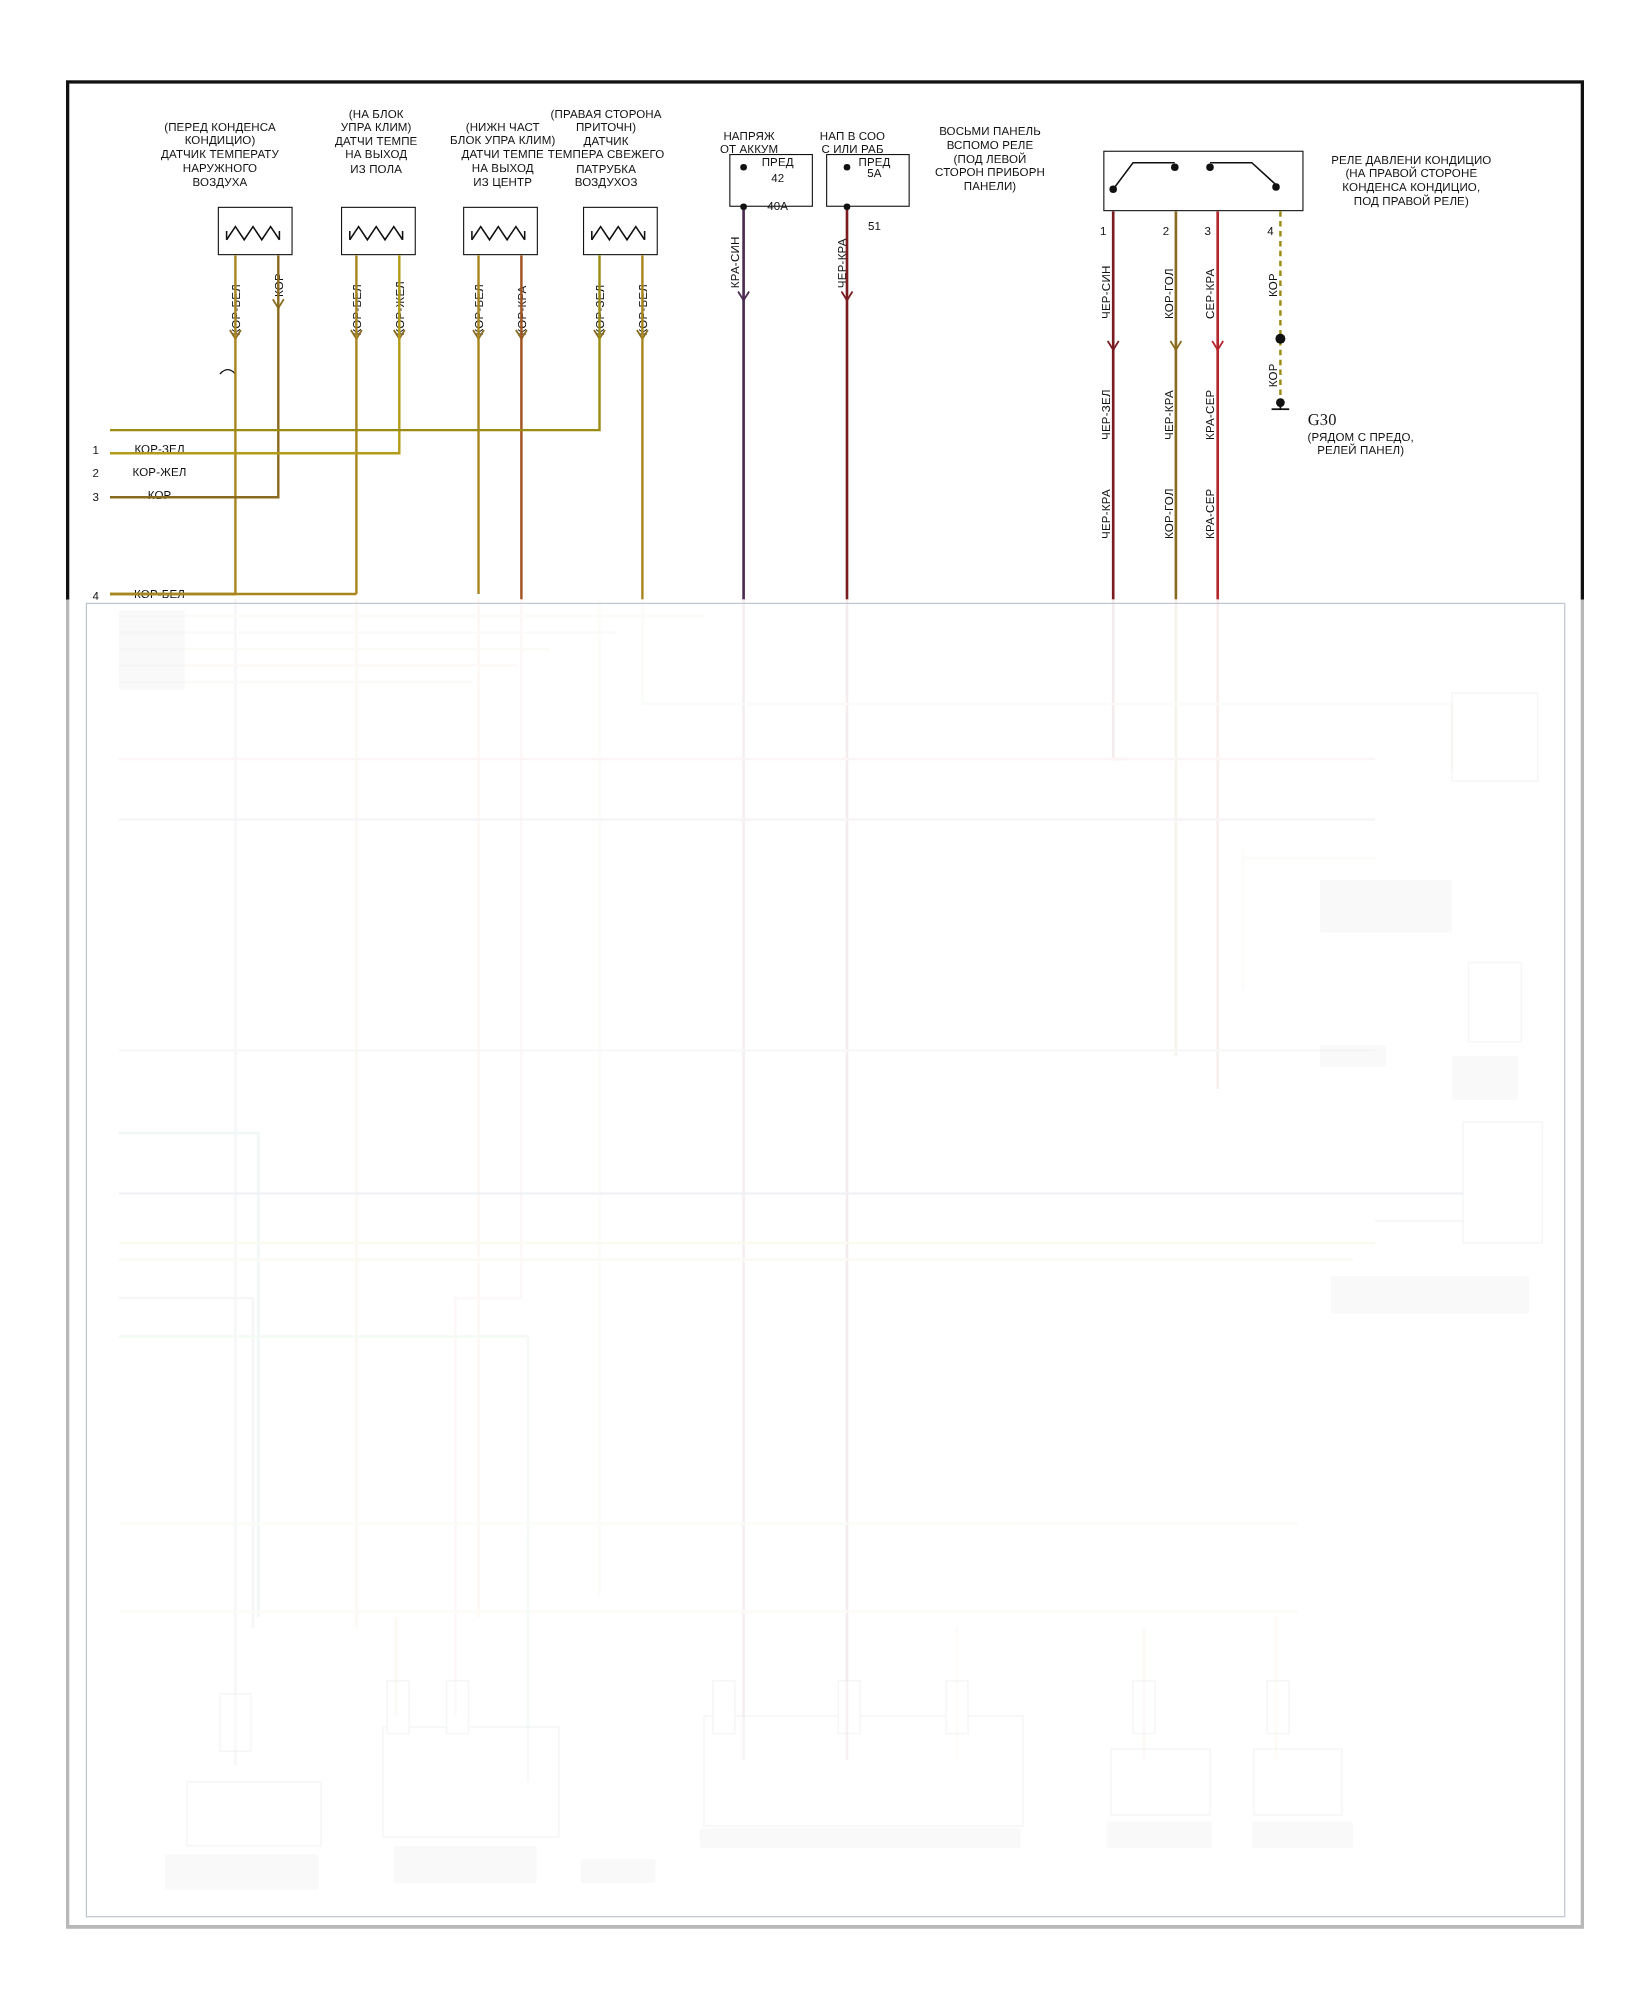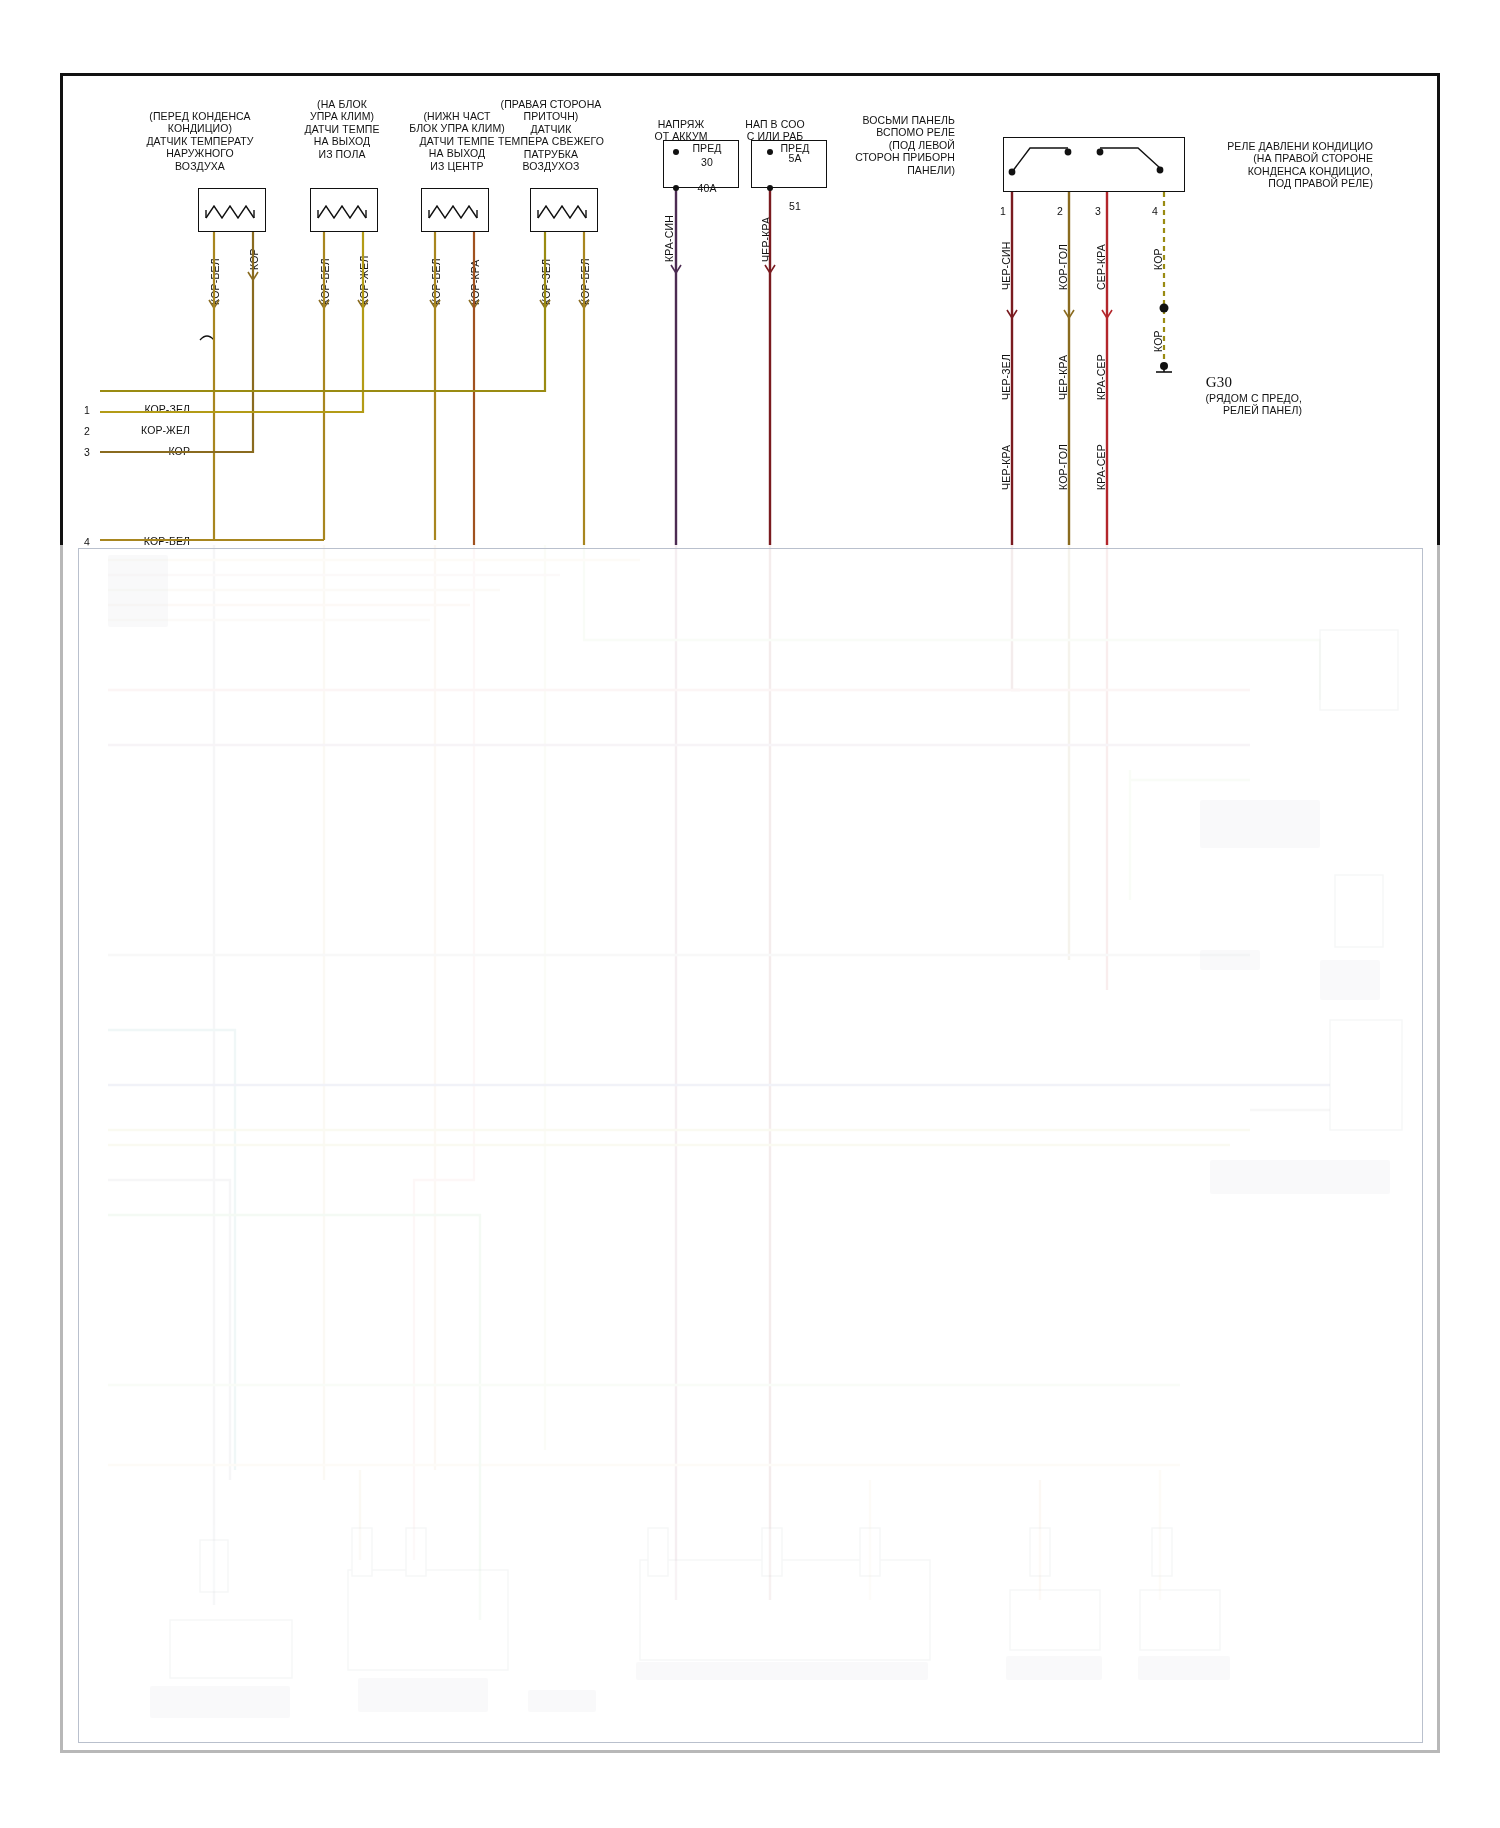--- a/index.html
+++ b/index.html
@@ -42,21 +42,21 @@
   
   .lbl {
     position: absolute;
     font-size: 10.5px;
     line-height: 12.4px;
     color: #111;
     white-space: pre-line;
     letter-spacing: 0.1px;
   }
   .lbl.c { text-align: center; }
-  .lbl.l { text-align: right; }
+  .lbl.l { text-align: center; }
   .vlbl {
     position: absolute;
     font-size: 10.5px;
     color: #111;
     white-space: nowrap;
     transform-origin: 0 0;
     transform: rotate(-90deg);
     letter-spacing: 0.2px;
   }
   .pin-num {
@@ -137,21 +137,21 @@
 ПАТРУБКА
 ВОЗДУХОЗ</div>
   <div class="sensor-box" style="left:530px; top:188px;"></div>
   <div class="vlbl" style="left:540px; top:305px;">КОР-ЗЕЛ</div>
   <div class="vlbl" style="left:579px; top:305px;">КОР-БЕЛ</div>
 
   <div class="lbl c" style="left:645px; top:118px; width:72px;">НАПРЯЖ
 ОТ АККУМ</div>
   <div class="fuse-box" style="left:663px; top:140px;"></div>
   <div class="lbl c" style="left:678px; top:142px; width:58px;">ПРЕД</div>
-  <div class="lbl c" style="left:678px; top:156px; width:58px;">30</div>
+  <div class="lbl c" style="left:678px; top:156px; width:58px;">42</div>
   <div class="lbl c" style="left:678px; top:182px; width:58px;">40A</div>
   <div class="vlbl" style="left:663px; top:262px;">КРА-СИН</div>
 
   <div class="lbl c" style="left:735px; top:118px; width:80px;">НАП В СОО
 С ИЛИ РАБ</div>
   <div class="fuse-box" style="left:751px; top:140px;"></div>
   <div class="lbl c" style="left:766px; top:142px; width:58px;">ПРЕД</div>
   <div class="lbl c" style="left:766px; top:156px; width:58px;margin-top:44px;">51</div>
   <div class="lbl c" style="left:766px; top:152px; width:58px;">5A</div>
   <div class="vlbl" style="left:760px; top:262px;">ЧЕР-КРА</div>

